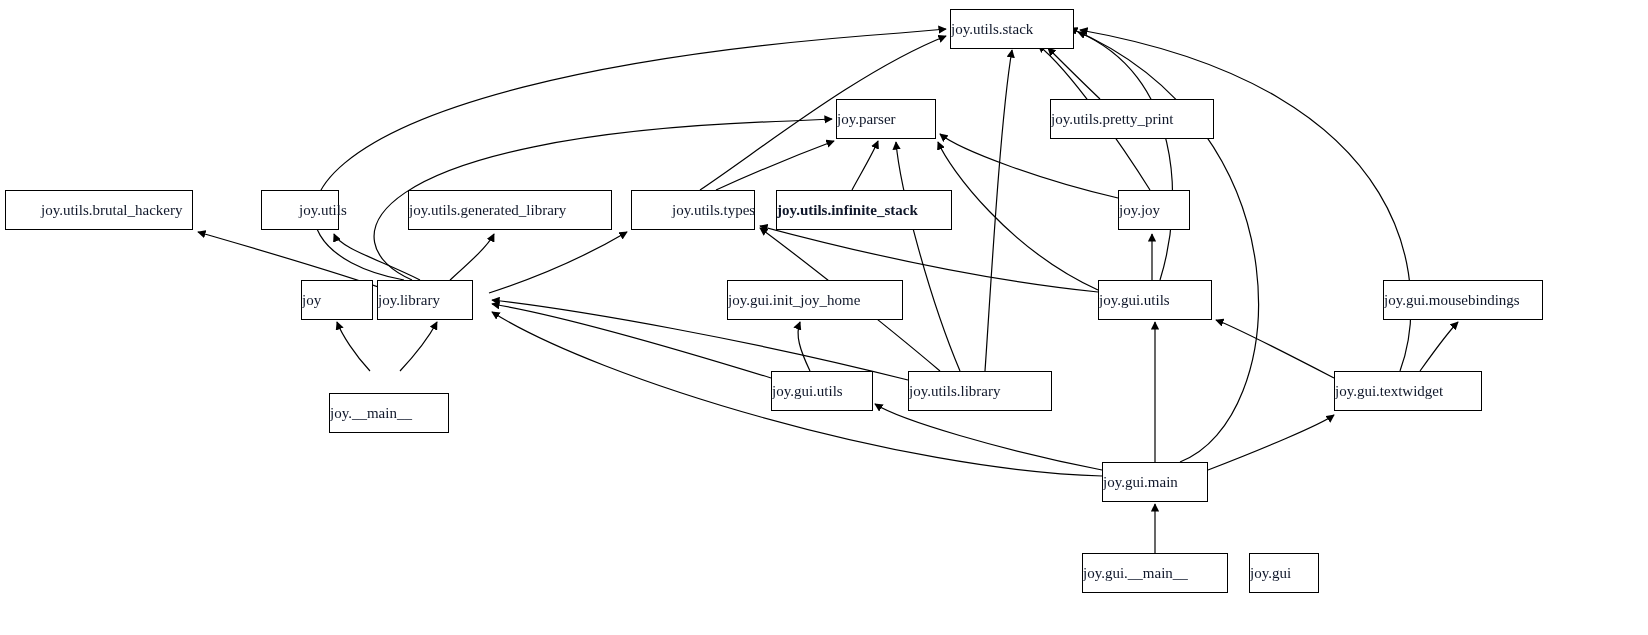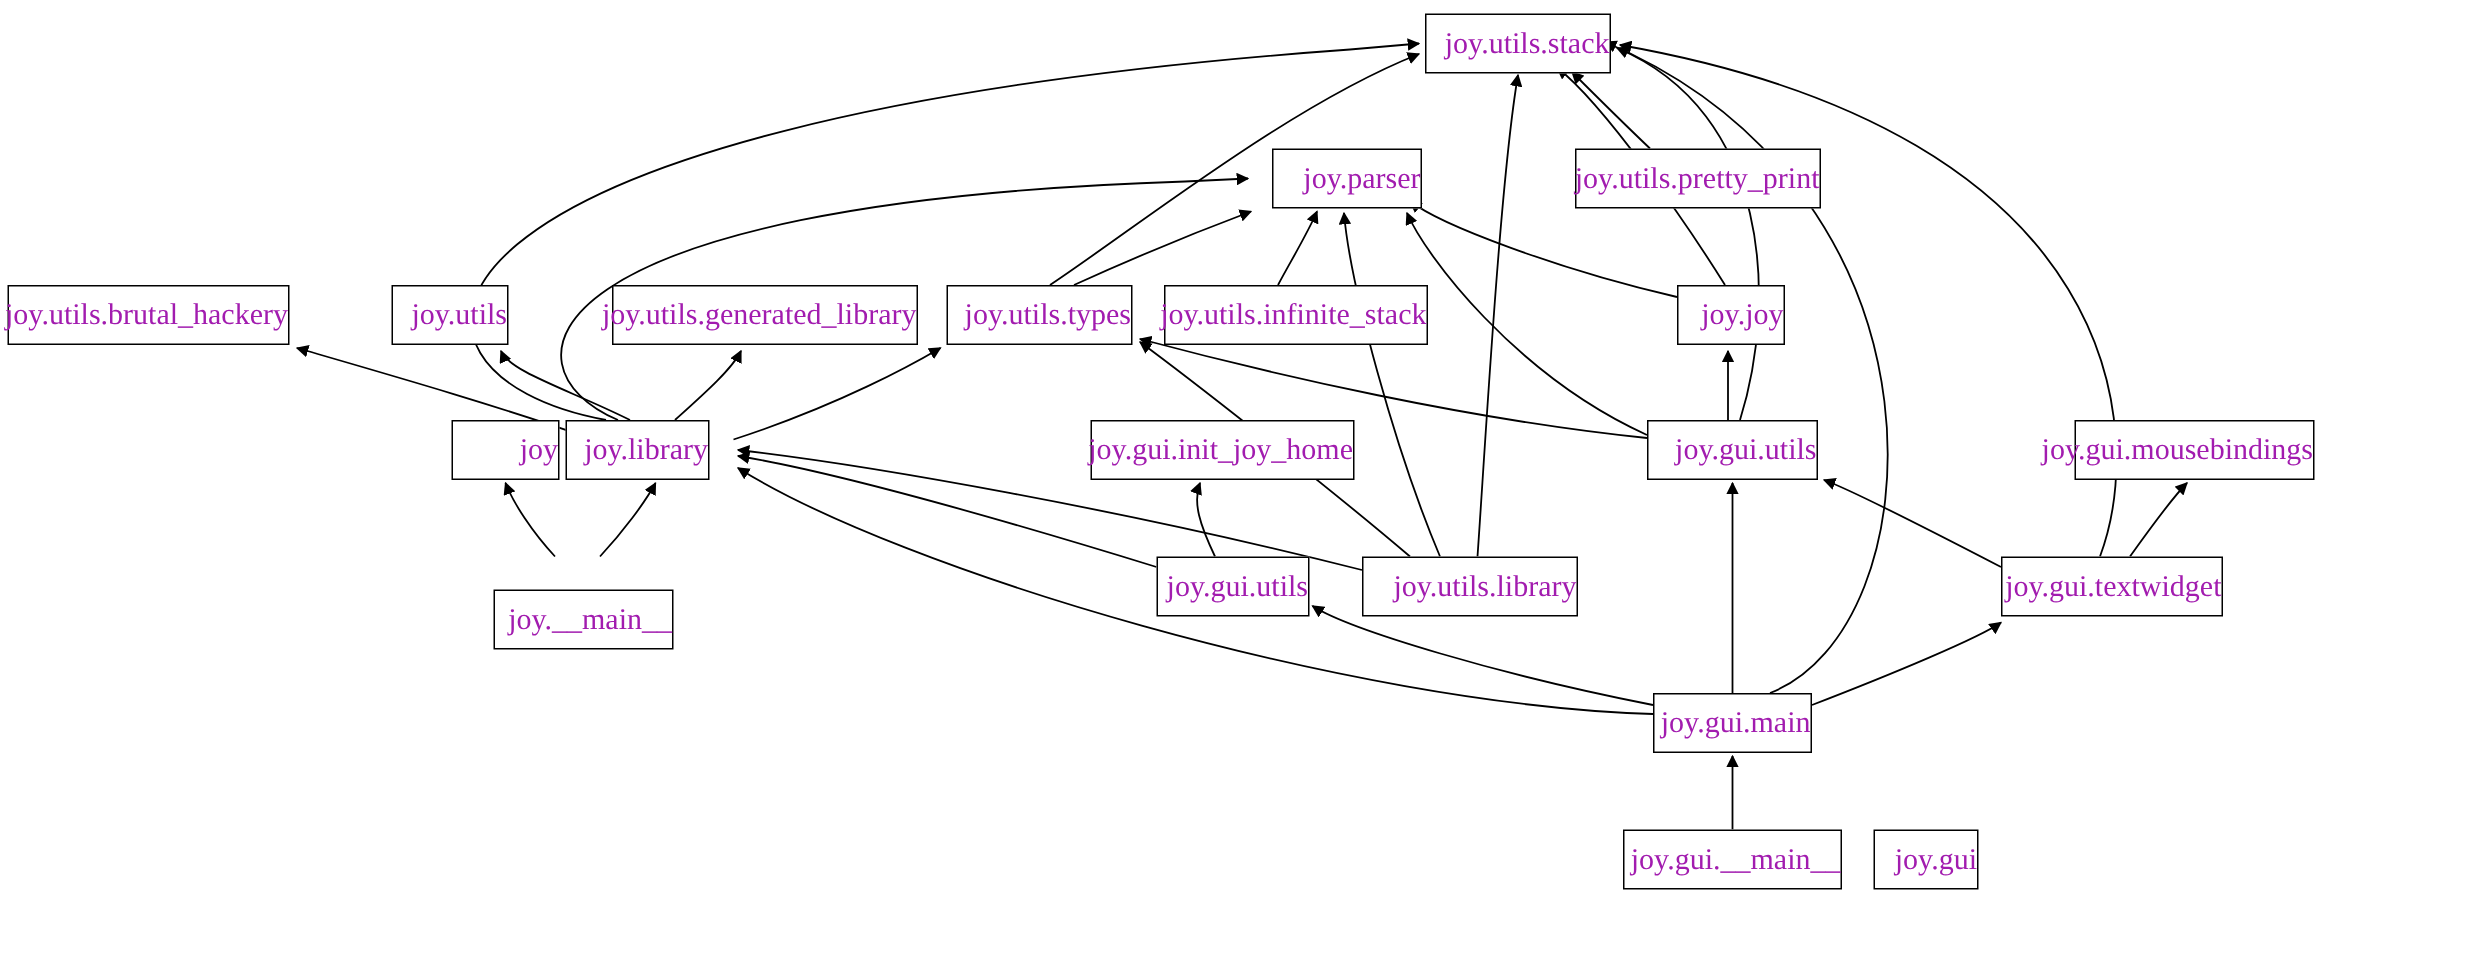--- a/index.html
+++ b/index.html
@@ -20,27 +20,27 @@
     left: 0;
     top: 0;
     width: 1648px;
     height: 635px;
   }
   .node {
     position: absolute;
     box-sizing: border-box;
     border: 1px solid #000000;
     background: #ffffff;
-    color: #a21caf;
+    color: #0f172a;
     font-family: "Liberation Serif", serif;
-    font-size: 20px;
+    font-size: 15px;
     line-height: 1;
     display: flex;
     align-items: center;
-    justify-content: flex-end;
+    justify-content: flex-start;
     white-space: nowrap;
     z-index: 2;
   }
 </style>
 </head>
 <body>
 
 <div id="canvas">
   <svg id="edges" viewBox="0 0 1648 635" xmlns="http://www.w3.org/2000/svg">
     <defs>
@@ -81,39 +81,39 @@
         <path d="M 1334,378 C 1280,350 1230,325 1216,320" marker-end="url(#arrow)" stroke="#000000"></path>
         <path d="M 1420,371 C 1435,350 1450,330 1458,322" marker-end="url(#arrow)" stroke="#000000"></path>
         <path d="M 1400,371 C 1430,290 1420,90 1080,30" marker-end="url(#arrow)" stroke="#000000"></path>
         <path d="M 1155,553 C 1155,535 1155,520 1155,504" marker-end="url(#arrow)" stroke="#000000"></path>
       </g>
   </svg>
   <div id="nodes">
       <div class="node" style="left: 950px; top: 9px; width: 124px; height: 40px; border-color: rgb(0, 0, 0); background: rgb(255, 255, 255);">
         <span>joy.utils.stack</span>
       </div>
-      <div class="node" style="left: 836px; top: 99px; width: 100px; height: 40px; border-color: rgb(0, 0, 0); background: rgb(255, 255, 255); margin-left: 12px;">
+      <div class="node" style="left: 836px; top: 99px; width: 100px; height: 40px; border-color: rgb(0, 0, 0); background: rgb(255, 255, 255);">
         <span>joy.parser</span>
       </div>
       <div class="node" style="left: 1050px; top: 99px; width: 164px; height: 40px; border-color: rgb(0, 0, 0); background: rgb(255, 255, 255);">
         <span>joy.utils.pretty_print</span>
       </div>
       <div class="node" style="left: 5px; top: 190px; width: 188px; height: 40px; border-color: rgb(0, 0, 0); background: rgb(255, 255, 255); padding-left: 35px;">
         <span>joy.utils.brutal_hackery</span>
       </div>
       <div class="node" style="left: 261px; top: 190px; width: 78px; height: 40px; border-color: rgb(0, 0, 0); background: rgb(255, 255, 255); padding-left: 37px;">
         <span>joy.utils</span>
       </div>
       <div class="node" style="left: 408px; top: 190px; width: 204px; height: 40px; border-color: rgb(0, 0, 0); background: rgb(255, 255, 255);">
         <span>joy.utils.generated_library</span>
       </div>
       <div class="node" style="left: 631px; top: 190px; width: 124px; height: 40px; border-color: rgb(0, 0, 0); background: rgb(255, 255, 255); padding-left: 40px;">
         <span>joy.utils.types</span>
       </div>
-      <div class="node" style="left: 776px; top: 190px; width: 176px; height: 40px; border-color: rgb(0, 0, 0); background: rgb(255, 255, 255);">
+      <div class="node" style="left: 776px; top: 190px; width: 176px; height: 40px; border-color: rgb(0, 0, 0); background: rgb(255, 255, 255); font-weight: bold;">
         <span>joy.utils.infinite_stack</span>
       </div>
       <div class="node" style="left: 1118px; top: 190px; width: 72px; height: 40px; border-color: rgb(0, 0, 0); background: rgb(255, 255, 255);">
         <span>joy.joy</span>
       </div>
       <div class="node" style="left: 301px; top: 280px; width: 72px; height: 40px; border-color: rgb(0, 0, 0); background: rgb(255, 255, 255);">
         <span>joy</span>
       </div>
       <div class="node" style="left: 377px; top: 280px; width: 96px; height: 40px; border-color: rgb(0, 0, 0); background: rgb(255, 255, 255);">
         <span>joy.library</span>

